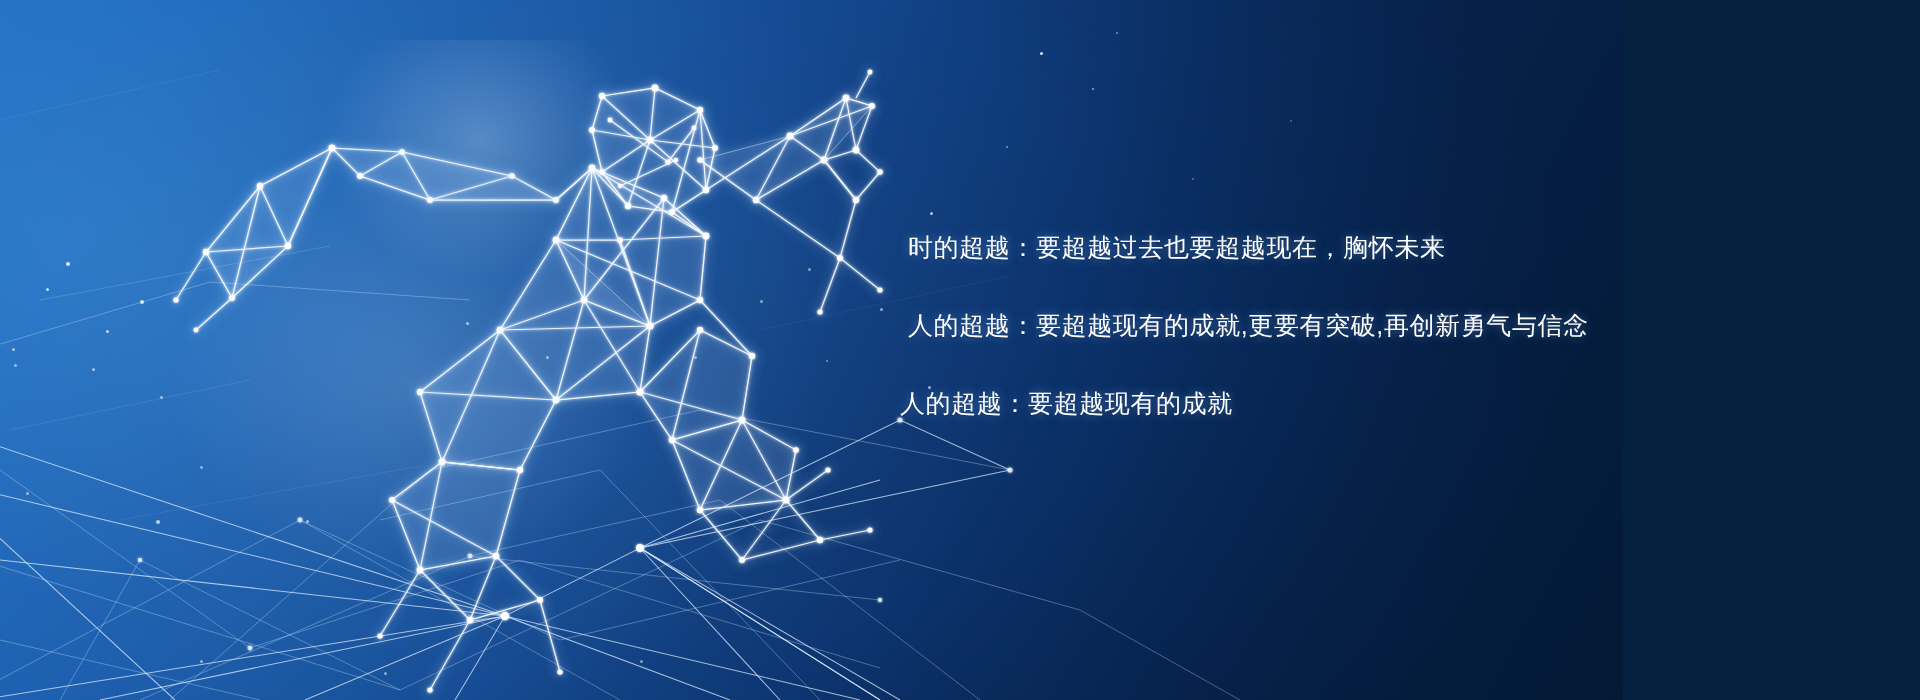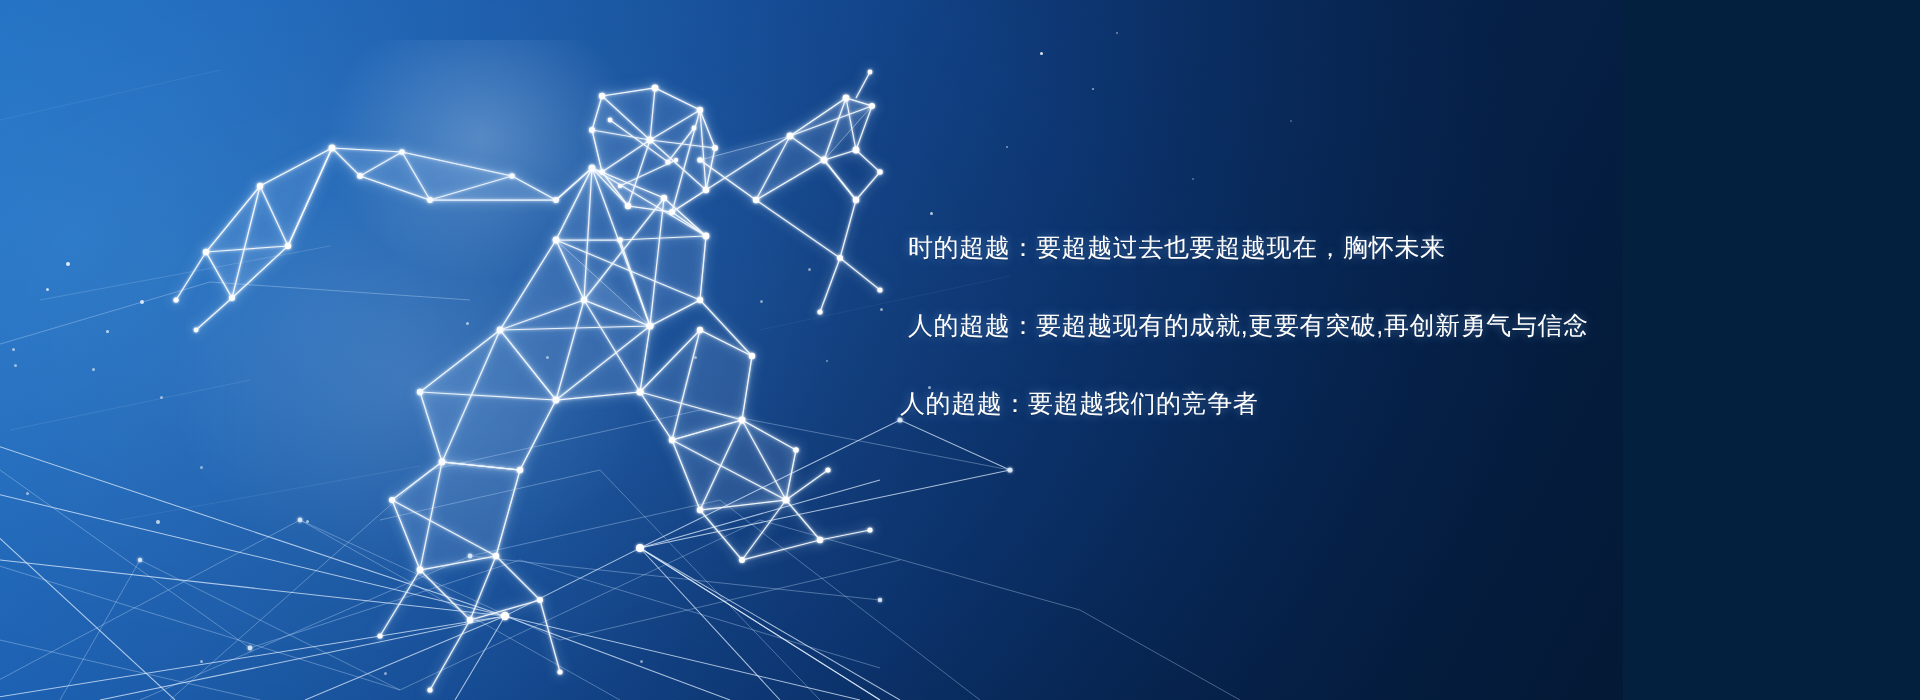--- a/index.html
+++ b/index.html
@@ -443,16 +443,16 @@
     <span class="star" style="left:546px;top:356px;width:3px;height:3px;opacity:.55"></span>
     <span class="star" style="left:694px;top:356px;width:3px;height:3px;opacity:.5"></span>
     <span class="star" style="left:760px;top:300px;width:3px;height:3px;opacity:.5"></span>
     <span class="star" style="left:1192px;top:178px;width:2px;height:2px;opacity:.35"></span>
     <span class="star" style="left:1290px;top:120px;width:2px;height:2px;opacity:.3"></span>
   </div>
 
   <div class="copy">
     <p class="copy-line">时的超越：要超越过去也要超越现在，胸怀未来</p>
     <p class="copy-line">人的超越：要超越现有的成就,更要有突破,再创新勇气与信念</p>
-    <p class="copy-line indent-less">人的超越：要超越我们的竞争者</p>
+    <p class="copy-line indent-less">人的超越：要超越现有的成就</p>
   </div>
 
 </div>
 
 </body></html>

